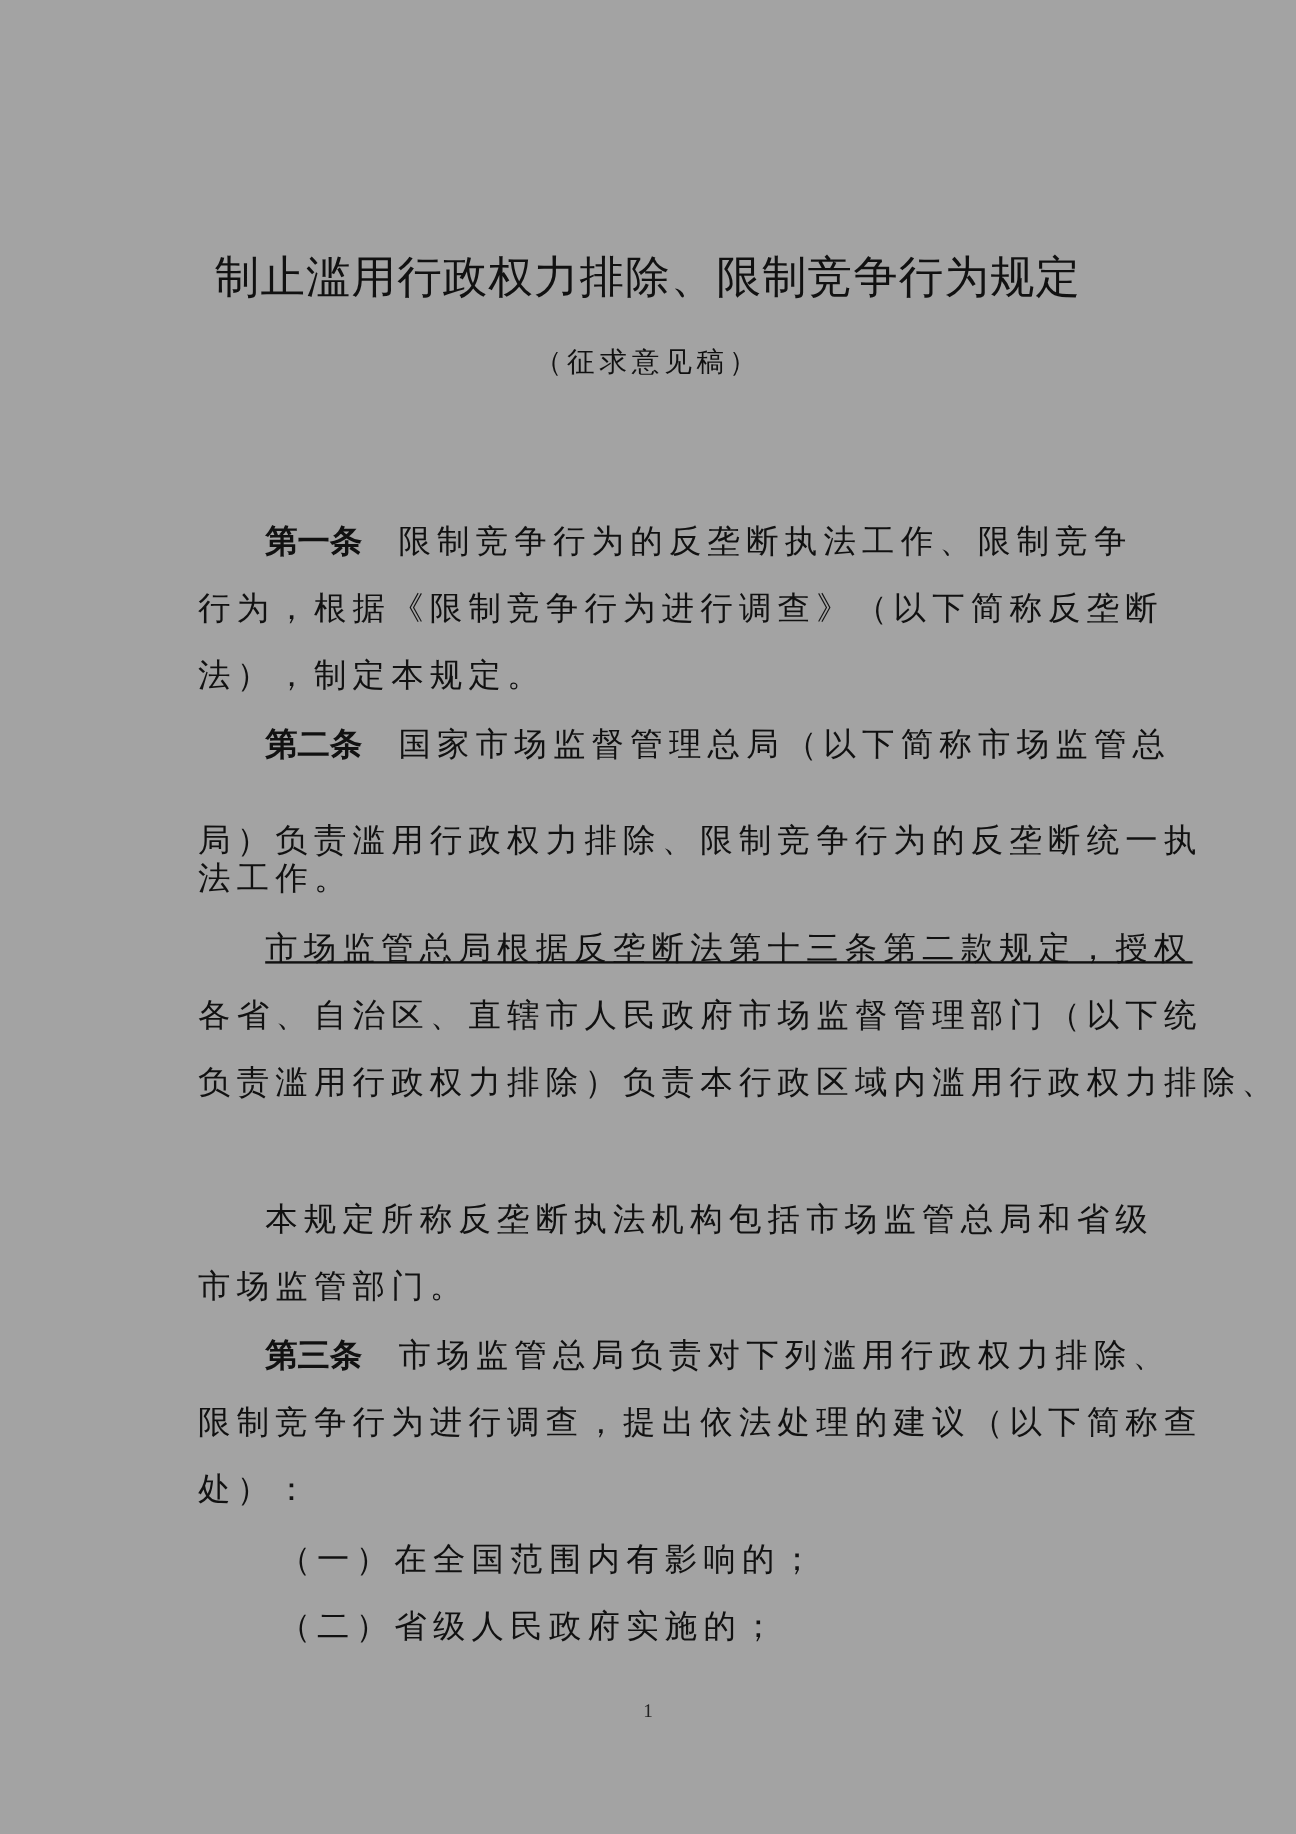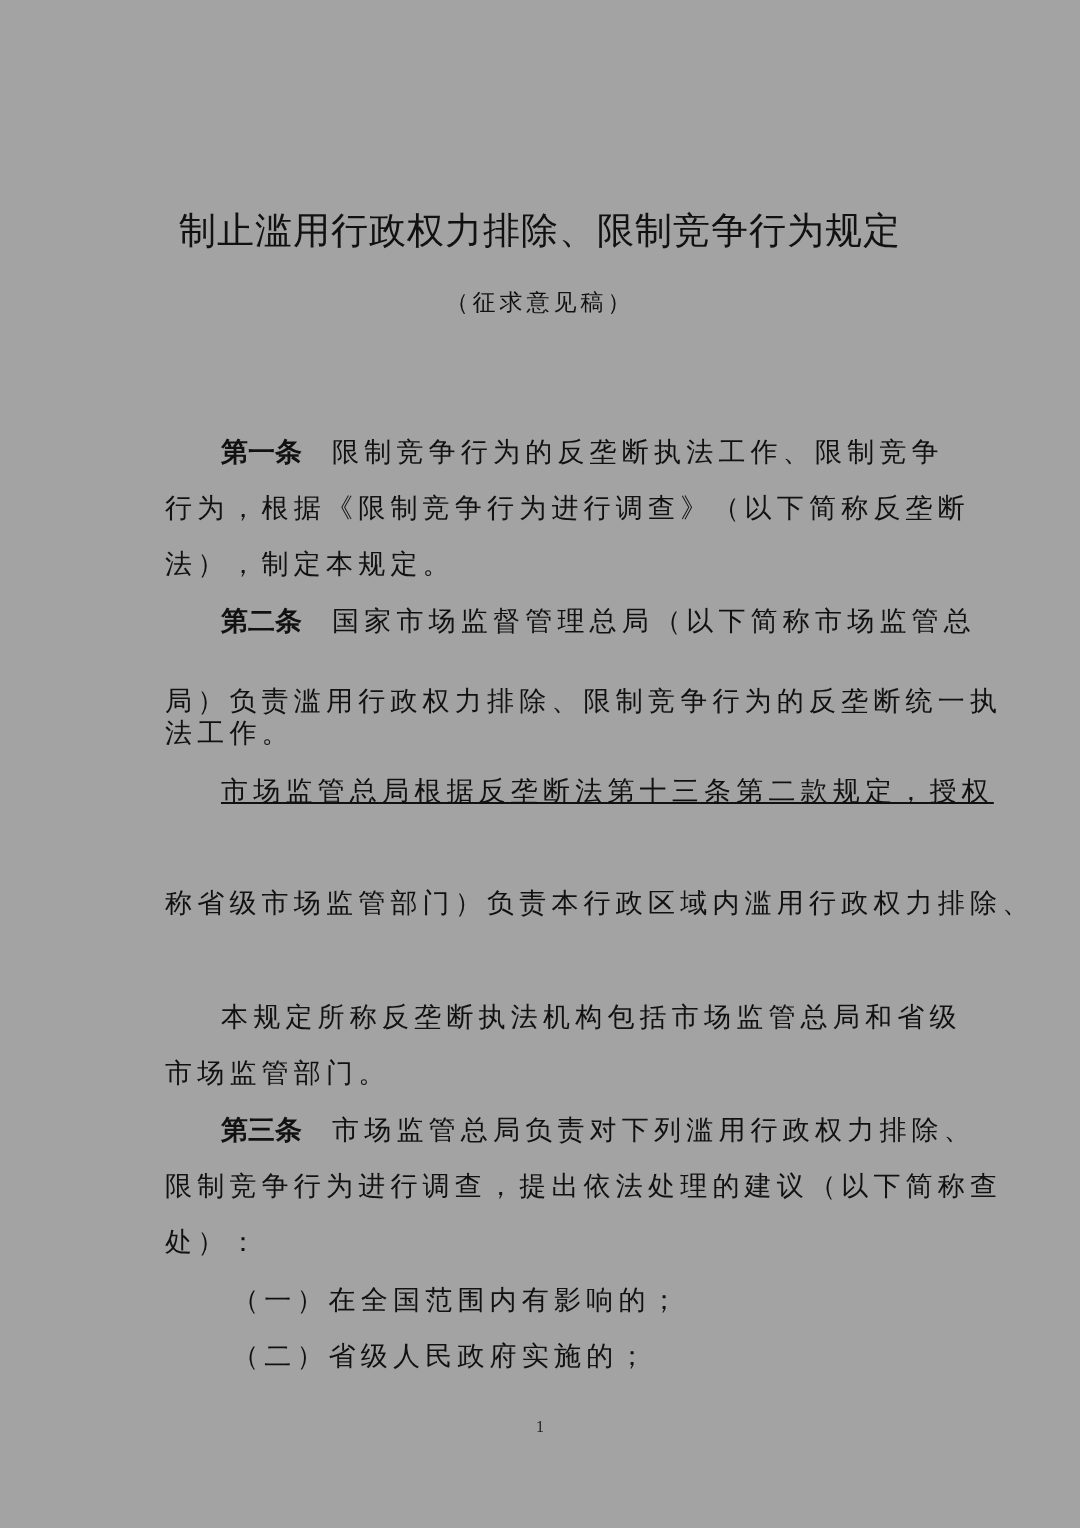--- a/index.html
+++ b/index.html
@@ -34,21 +34,22 @@
   <div class="line" style="top:488px;">行为，根据《限制竞争行为进行调查》（以下简称反垄断</div>
   <div class="line" style="top:544px;">法），制定本规定。</div>
 
   <div class="line ind" style="top:601px;">
     <span class="art">第二条</span><span>国家市场监督管理总局（以下简称市场监管总</span>
   </div>
   <div class="line" style="top:657px;margin-top:24px;">局）负责滥用行政权力排除、限制竞争行为的反垄断统一执</div>
   <div class="line" style="top:713px;">法工作。</div>
 
   <div class="line ind" style="top:771px;text-decoration:underline;">市场监管总局根据反垄断法第十三条第二款规定，授权</div>
-  <div class="line" style="top:883px;">称省级市场监管部门）负责本行政区域内滥用行政权力排除、</div>
+  <div class="line" style="top:827px;">各省、自治区、直辖市人民政府市场监督管理部门（以下统</div>
+  <div class="line" style="top:883px;">负责滥用行政权力排除）负责本行政区域内滥用行政权力排除、</div>
 
   <div class="line ind" style="top:997px;">本规定所称反垄断执法机构包括市场监管总局和省级</div>
   <div class="line" style="top:1053px;">市场监管部门。</div>
 
   <div class="line ind" style="top:1110px;">
     <span class="art">第三条</span><span>市场监管总局负责对下列滥用行政权力排除、</span>
   </div>
   <div class="line" style="top:1166px;">限制竞争行为进行调查，提出依法处理的建议（以下简称查</div>
   <div class="line" style="top:1222px;">处）：</div>
 

